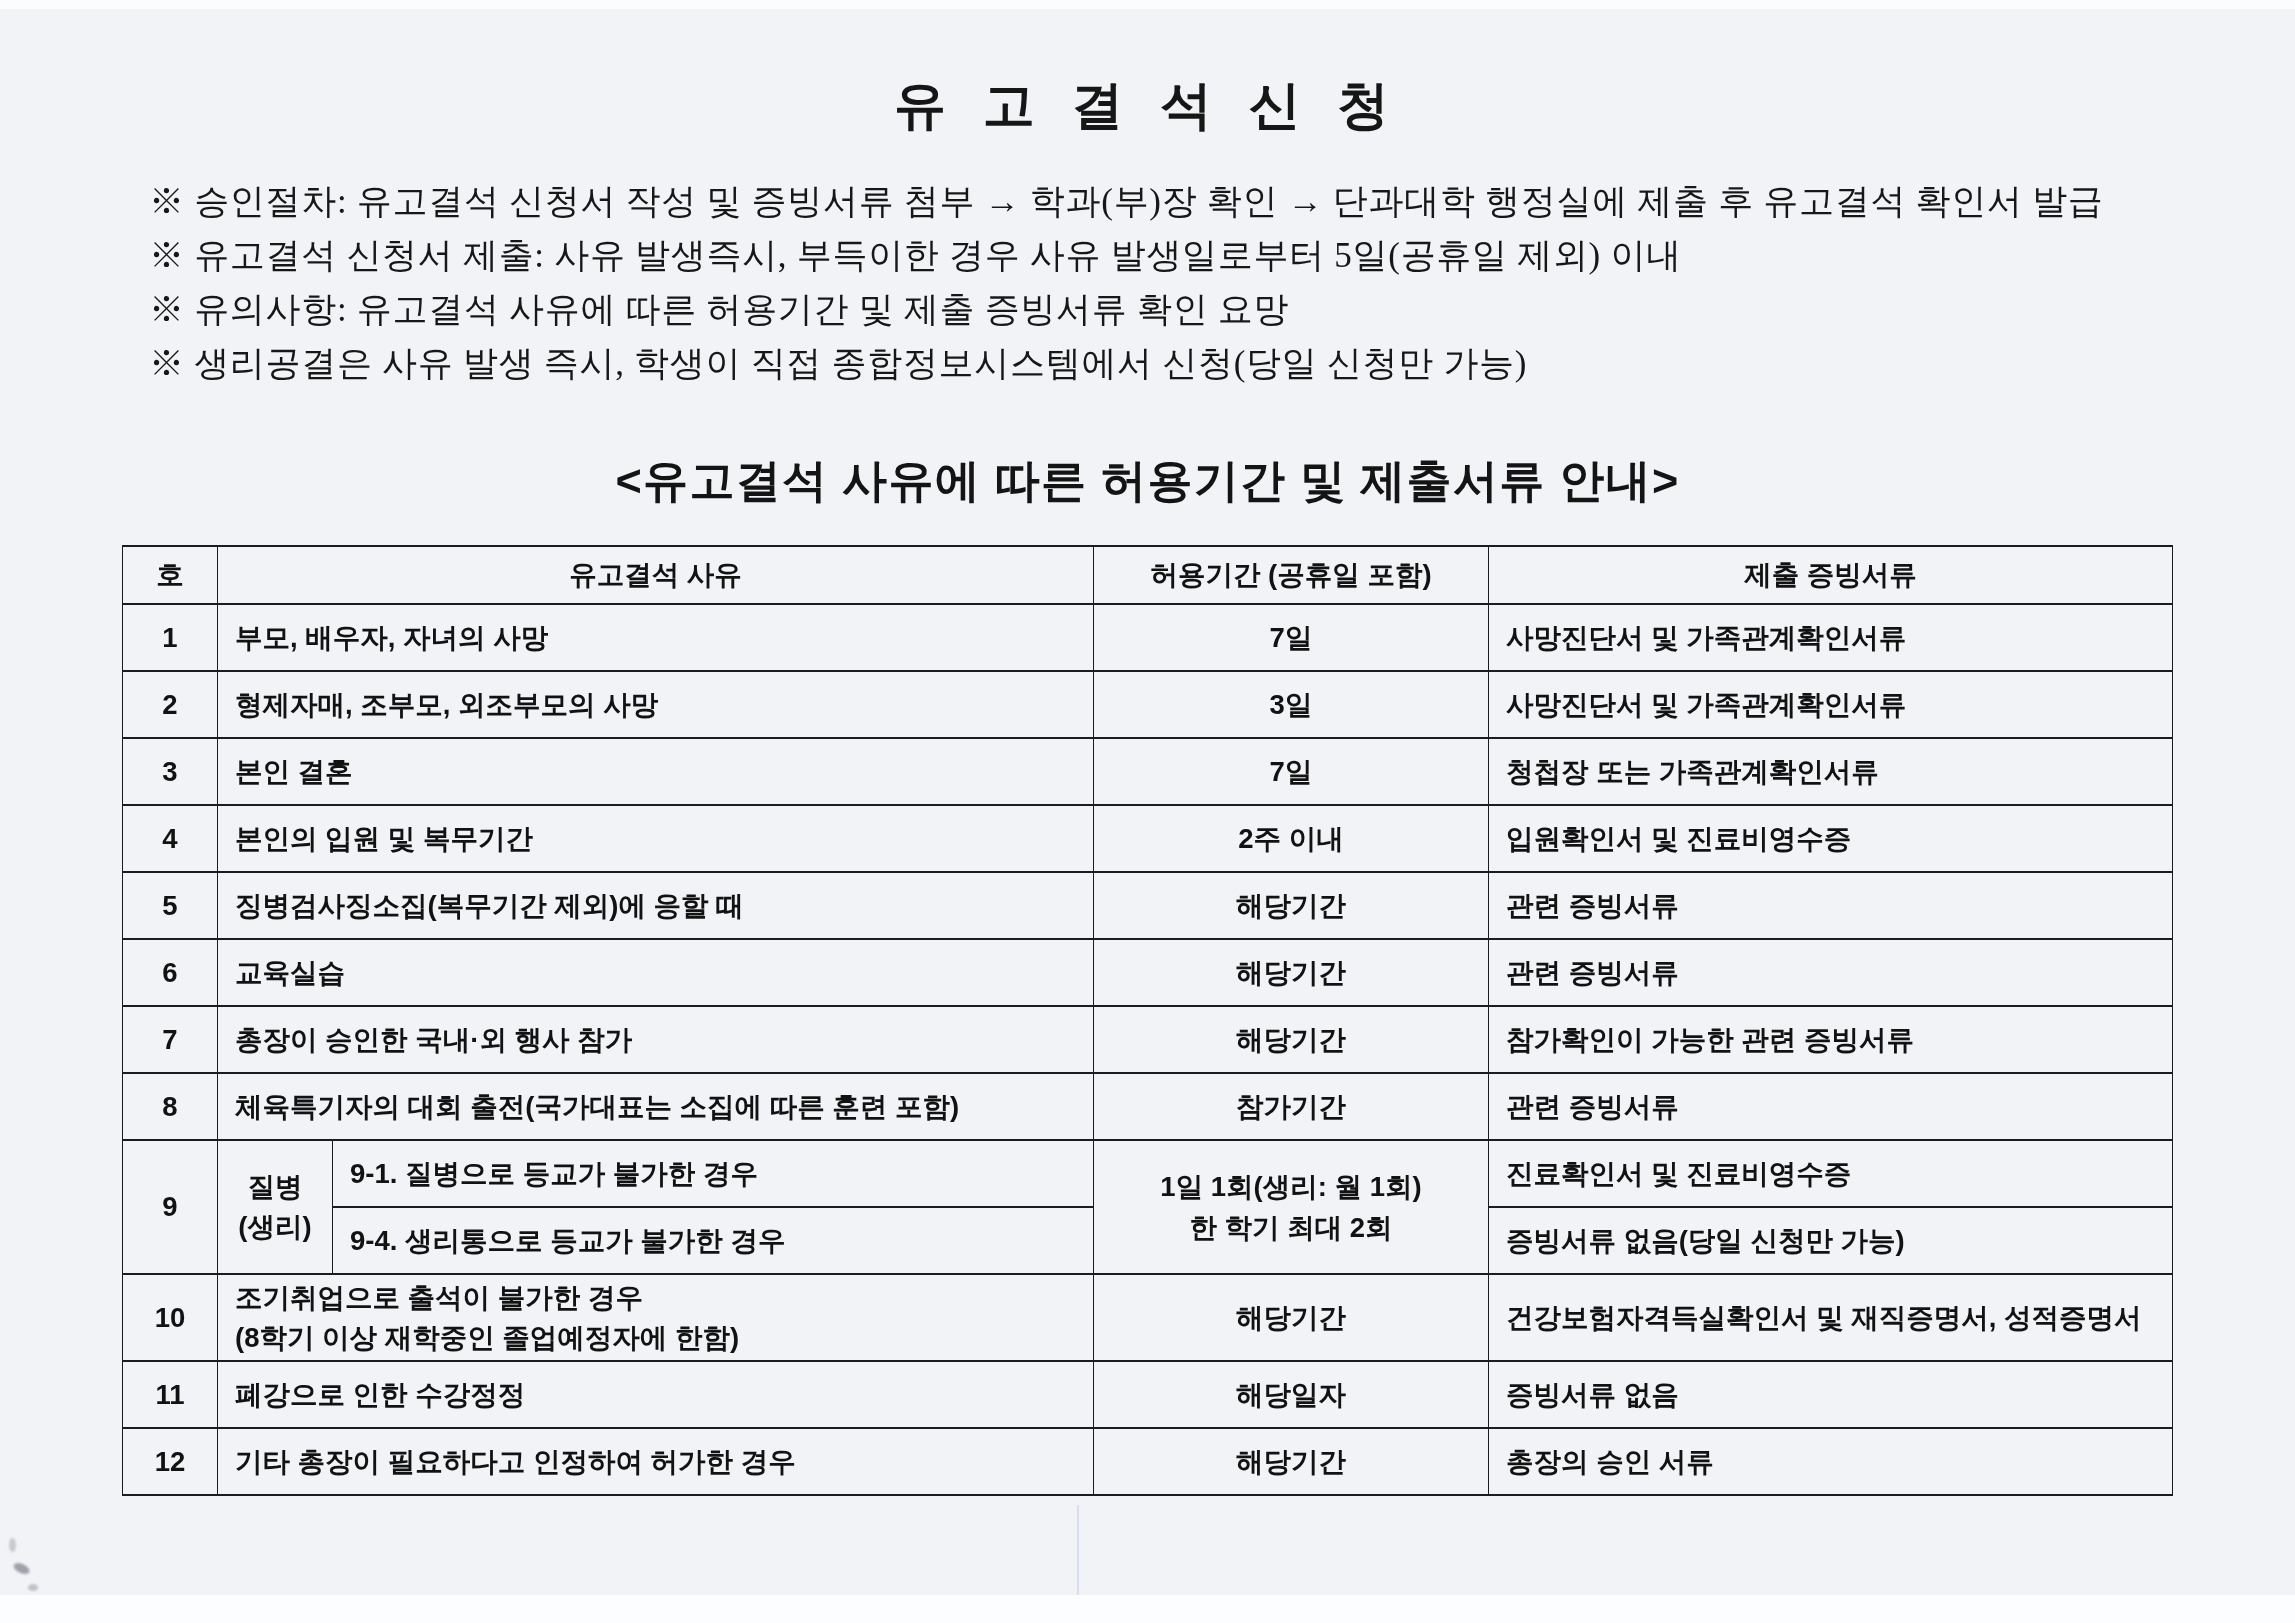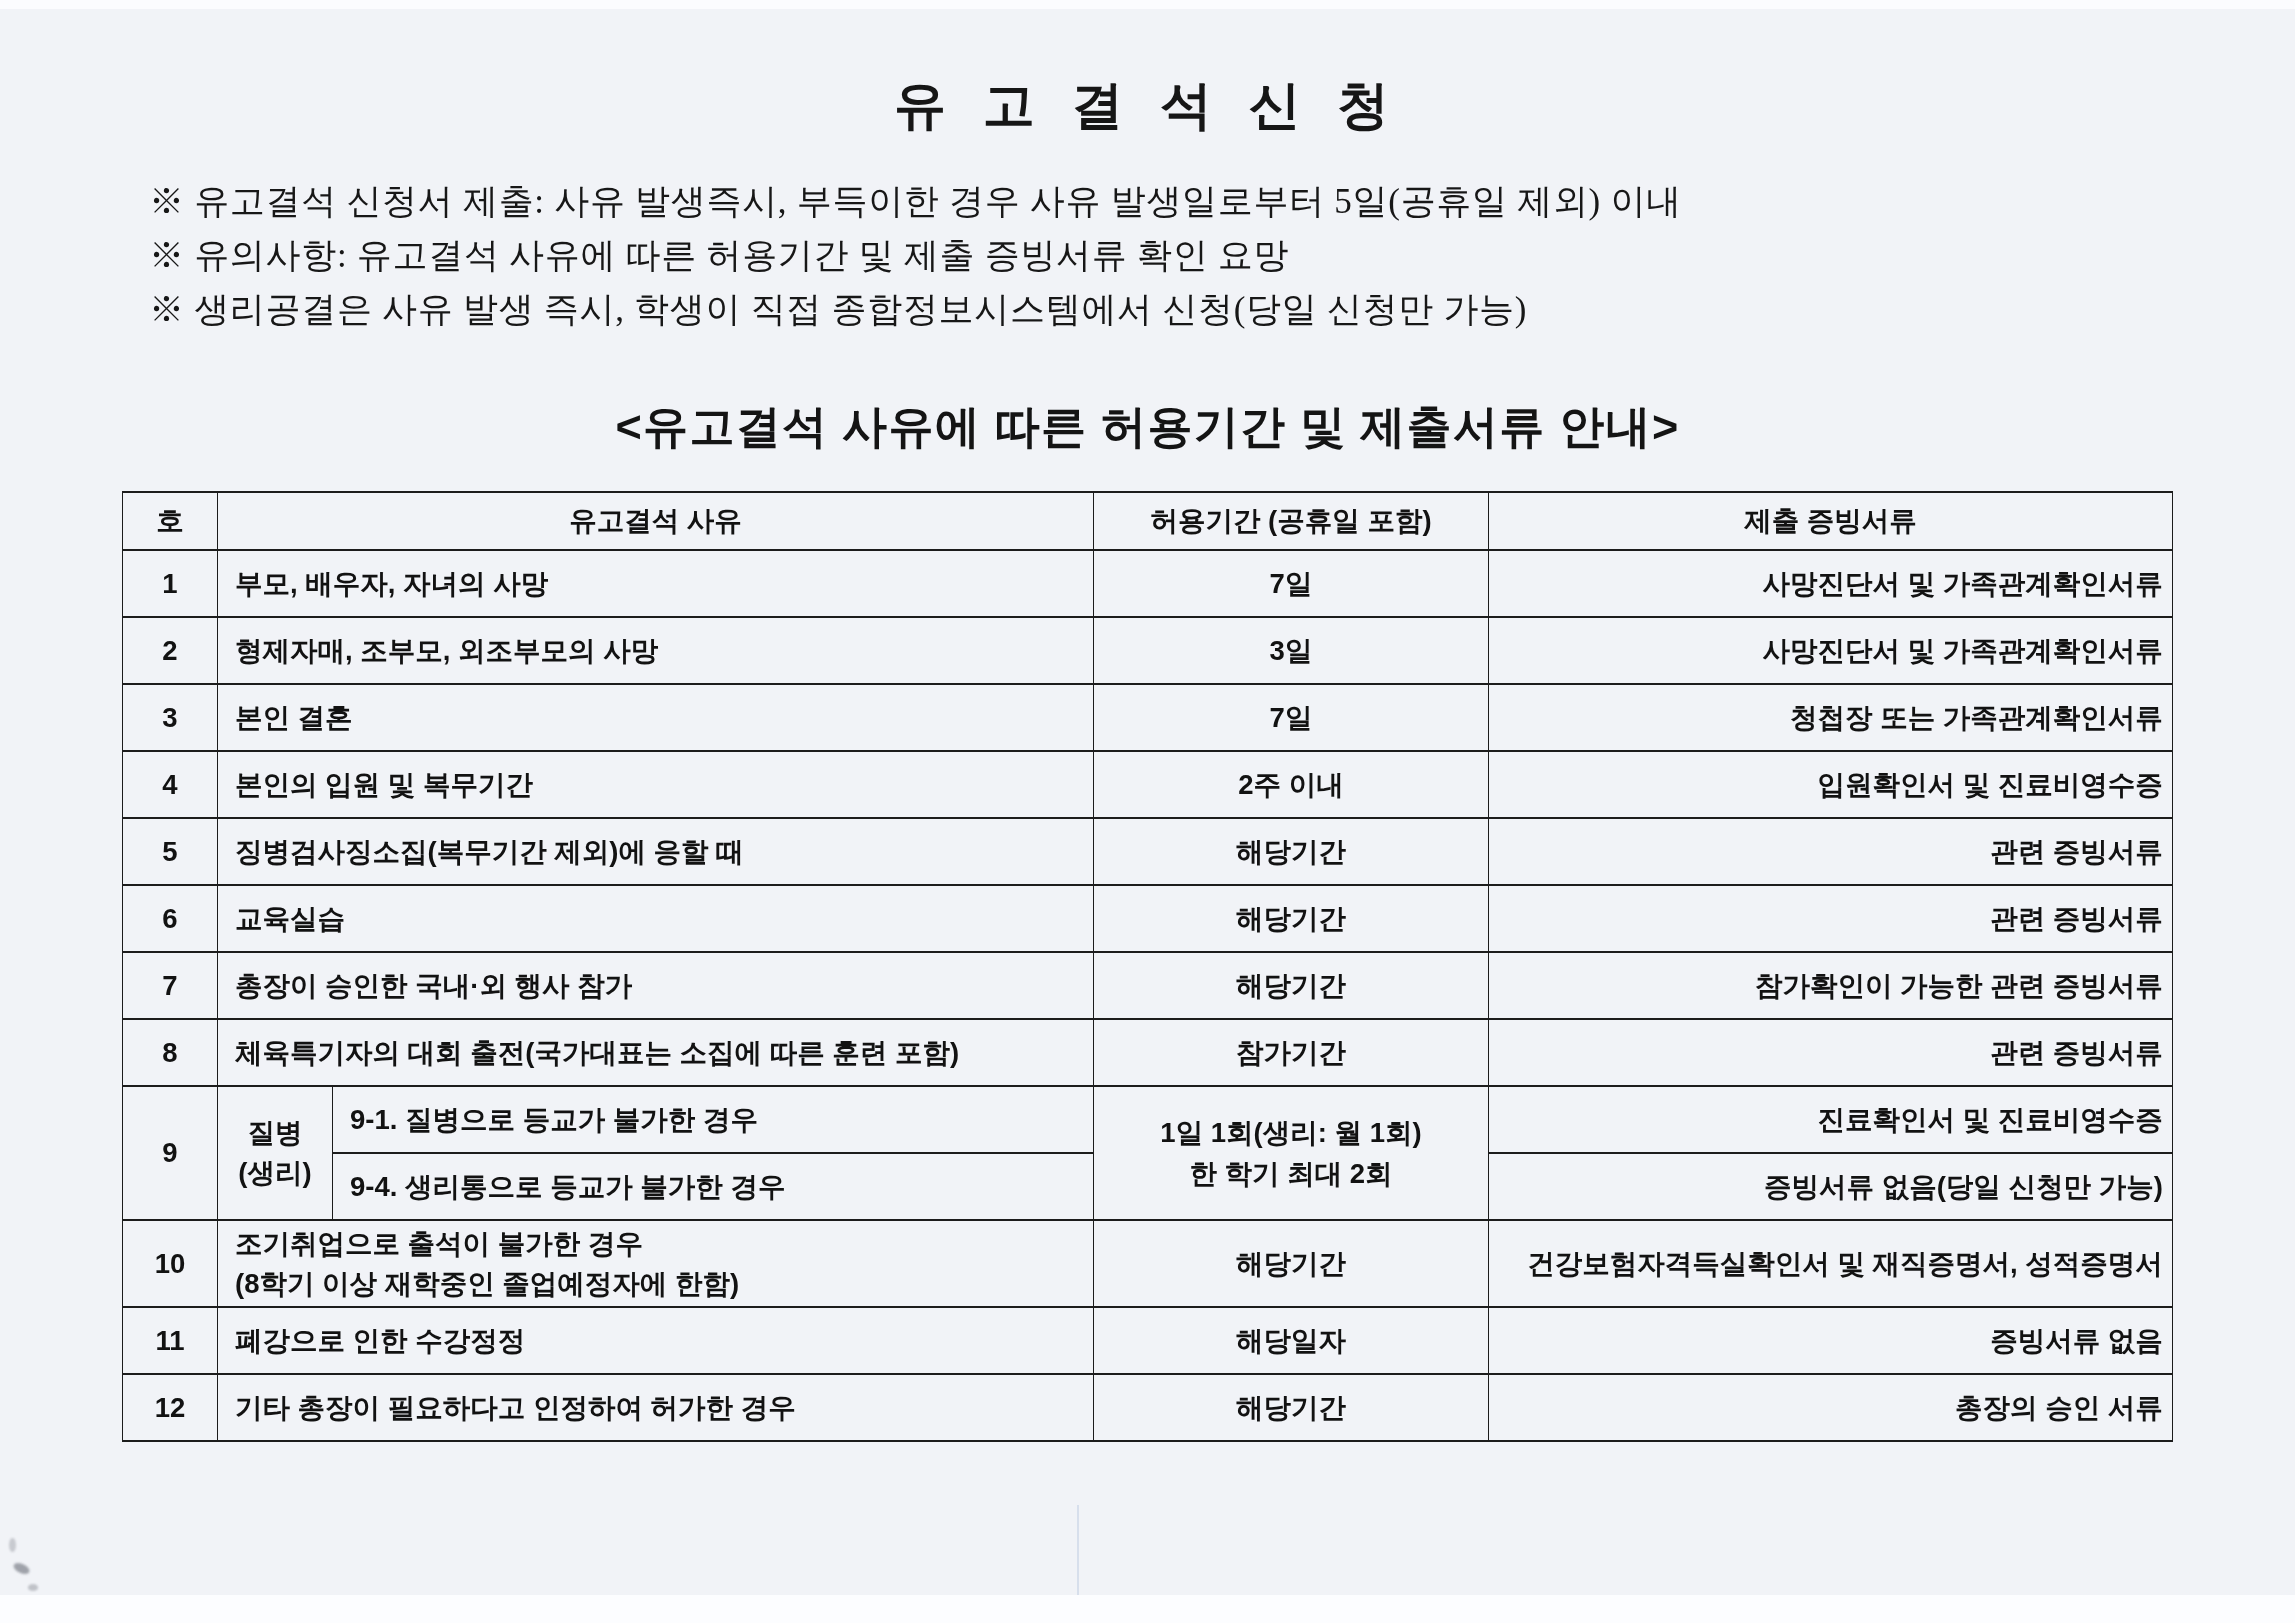--- a/index.html
+++ b/index.html
@@ -75,35 +75,36 @@
     color: #121212;
     vertical-align: middle;
     overflow: hidden;
   }
   .policy th { height: 56px; font-size: 27.5px; text-align: center; padding: 0 6.5px; }
   .policy td { height: 65px; font-size: 27.5px; padding: 0 9.2px; }
   .policy td.c-no     { text-align: center; padding: 0 2.6px; }
   .policy td.c-reason { text-align: left; padding-left: 17px; }
   .policy td.c-group  { text-align: center; line-height: 1.45; }
   .policy td.c-period { text-align: center; line-height: 1.5; margin-top: 8px; }
-  .policy td.c-docs   { text-align: right; padding-left: 25px; }
+  .policy td.c-docs   { text-align: left; padding-left: 17px; }
   .policy td .line    { display: block; }
   .policy td.two-line { line-height: 1.45; }
   .policy tr.tall td  { height: 85px; }
 </style>
 </head>
 <body>
 
 <div class="page">
 
   <div class="edge-top"></div>
 
   <h1 class="title">유 고 결 석 신 청</h1>
 
   <div class="notes">
+    <p class="note">※ 승인절차: 유고결석 신청서 작성 및 증빙서류 첨부 → 학과(부)장 확인 → 단과대학 행정실에 제출 후 유고결석 확인서 발급</p>
     <p class="note">※ 유고결석 신청서 제출: 사유 발생즉시, 부득이한 경우 사유 발생일로부터 5일(공휴일 제외) 이내</p>
     <p class="note">※ 유의사항: 유고결석 사유에 따른 허용기간 및 제출 증빙서류 확인 요망</p>
     <p class="note">※ 생리공결은 사유 발생 즉시, 학생이 직접 종합정보시스템에서 신청(당일 신청만 가능)</p>
   </div>
 
   <p class="caption">&lt;유고결석 사유에 따른 허용기간 및 제출서류 안내&gt;</p>
 
   <table class="policy">
     <colgroup>
       <col style="width:95px">

